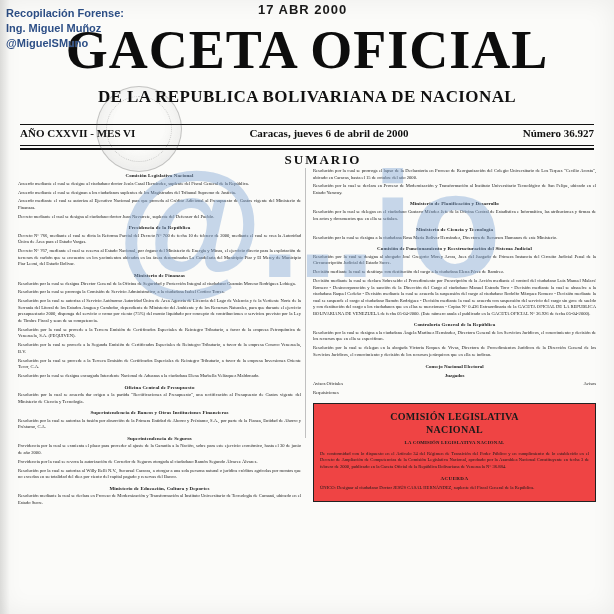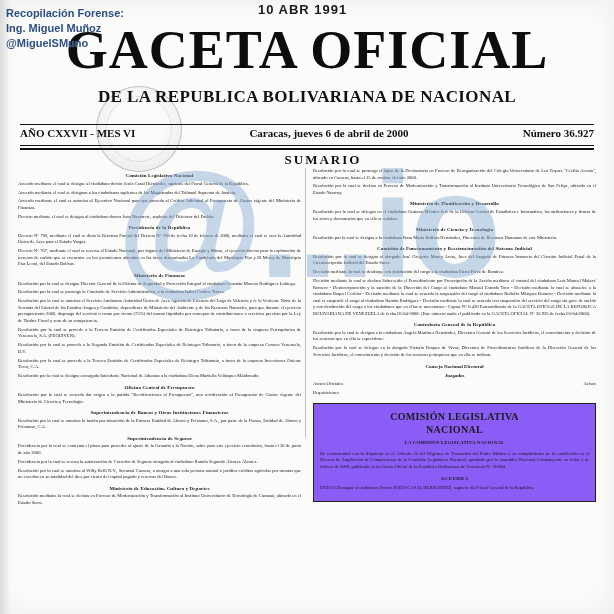--- a/index.html
+++ b/index.html
@@ -143,21 +143,21 @@
   p{margin:0 0 2.4px;}
   
   .centerlist{
     text-align:center;font-weight:700;font-size:5px;line-height:1.8;margin-top:4px;
   }
   .centerlist .row{display:flex;justify-content:space-between;font-weight:400;font-size:4.6px;}
   .boxed{
     margin-top:6px;
     border:1px solid #222;
     padding:5px 6px 7px;
-    background:#8b5cf6;
+    background:#ef4444;
   }
   .boxed h2{
     margin:2px 0 1px;
     text-align:center;
     font-size:10px;
     font-weight:700;
     letter-spacing:.3px;
     line-height:1.15;
   }
   .boxed h3{
@@ -190,21 +190,21 @@
 <div class="page">
 
   <div class="leftbar"></div>
 
   <div class="credit">
     <div>Recopilación Forense:</div>
     <div>Ing. Miguel Muñoz</div>
     <div>@MiguelSMuno</div>
   </div>
 
-  <div class="datestamp">10 ABR 1991</div>
+  <div class="datestamp">17 ABR 2000</div>
 
   <div class="seal"></div>
 
   <div class="masthead">
     <div class="title">GACETA OFICIAL</div>
     <div class="subtitle">DE LA REPUBLICA BOLIVARIANA DE NACIONAL</div>
   </div>
 
   <div class="rule r1"></div>
   <div class="issueline">

